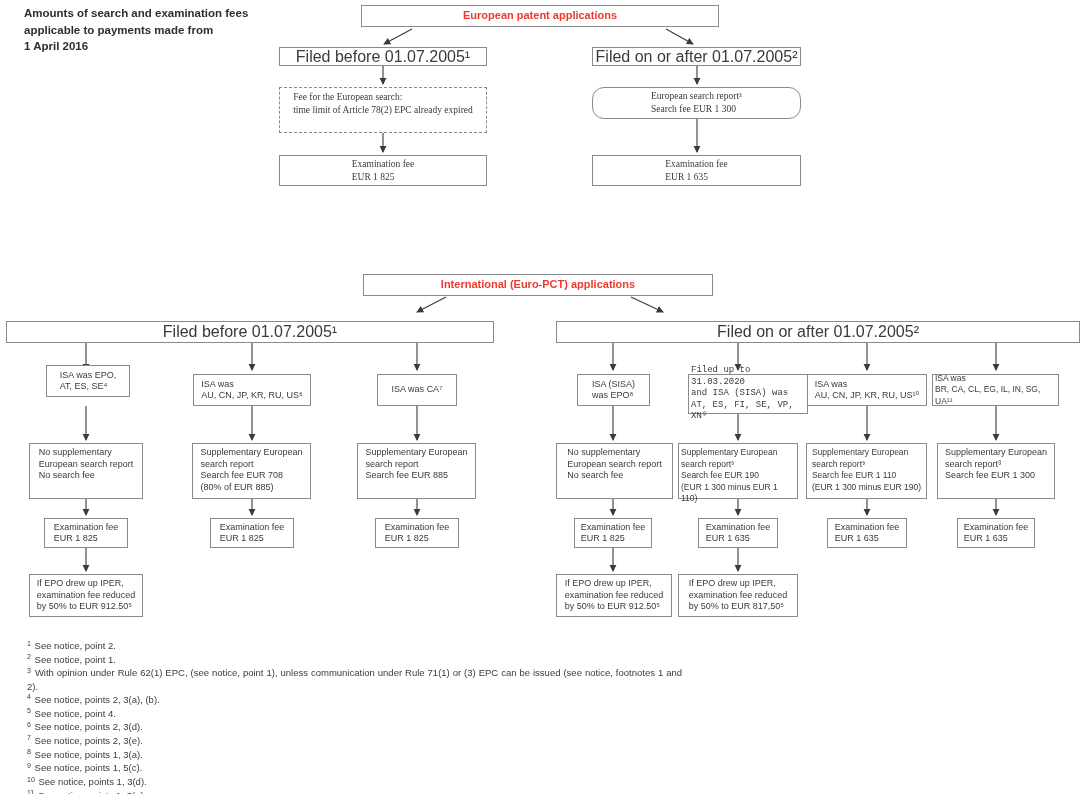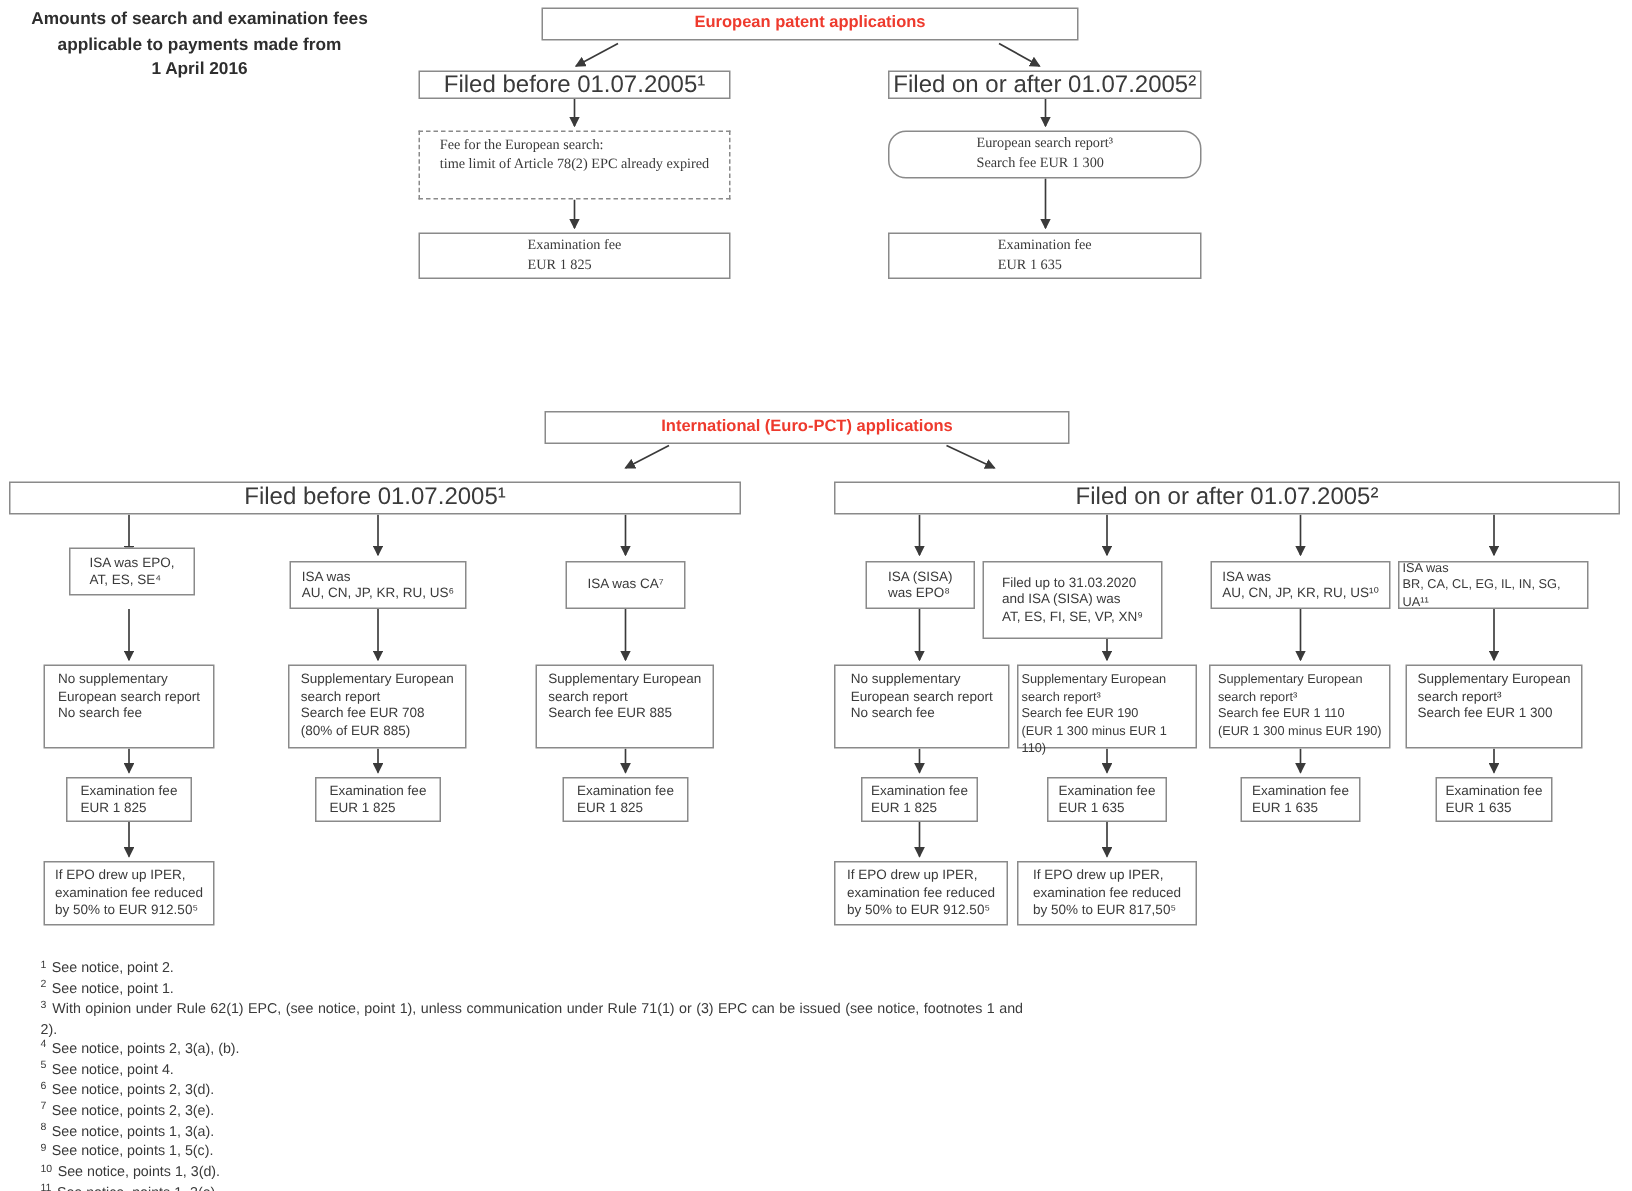--- a/index.html
+++ b/index.html
@@ -2,24 +2,23 @@
 <html style="--accent_red: #ee3a2d; --border_gray: #8a8a8a; --text_dark: #3a3a3a;"><head>
 <meta charset="utf-8">
 <style>
   html,body { margin:0; padding:0; background:#fff; }
   .canvas {
     position:relative; width:1088px; height:794px; background:#fff; overflow:hidden;
     font-family:"Liberation Sans","DejaVu Sans",sans-serif;
     color:var(--text_dark,#3a3a3a);
   }
   .title {
-    position:absolute; left:8px; top:5px; width:250px;
+    position:absolute; left:24px; top:5px; width:250px;
     font-size:11.5px; font-weight:bold; line-height:16.5px; white-space:pre-line;
     color:#2e2e2e;
-    text-align:center;
   }
   .box {
     position:absolute; box-sizing:border-box; background:#fff;
     border:1px solid var(--border_gray,#8a8a8a);
     display:flex; align-items:center; justify-content:center;
     text-align:left; font-size:9px; line-height:11.5px; white-space:pre-line;
     padding:1px 2px;
   }
   .top-align { align-items:flex-start; padding-top:3px; }
   .dashed { border-style:dashed; }
@@ -133,21 +132,21 @@
 EUR 1 825</div>
   <div class="box" style="left:375px;top:518px;width:84px;height:30px;">Examination fee
 EUR 1 825</div>
 
   <div class="box" style="left:29px;top:574px;width:114px;height:43px;">If EPO drew up IPER,
 examination fee reduced
 by 50% to EUR 912.50⁵</div>
 
   <div class="box" style="left:577px;top:374px;width:73px;height:32px;">ISA (SISA)
 was EPO⁸</div>
-  <div class="box" style="left:655px;top:374px;width:120px;height:52px;">Filed up to 31.03.2020
+  <div class="box" style="left:688px;top:374px;width:120px;height:40px;font-family:Liberation Mono, monospace;">Filed up to 31.03.2020
 and ISA (SISA) was
 AT, ES, FI, SE, VP, XN⁹</div>
   <div class="box" style="left:807px;top:374px;width:120px;height:32px;">ISA was
 AU, CN, JP, KR, RU, US¹⁰</div>
   <div class="box fs85" style="left:932px;top:374px;width:127px;height:32px;">ISA was
 BR, CA, CL, EG, IL, IN, SG, UA¹¹</div>
 
   <div class="box top-align" style="left:556px;top:443px;width:117px;height:56px;">No supplementary
 European search report
 No search fee</div>

